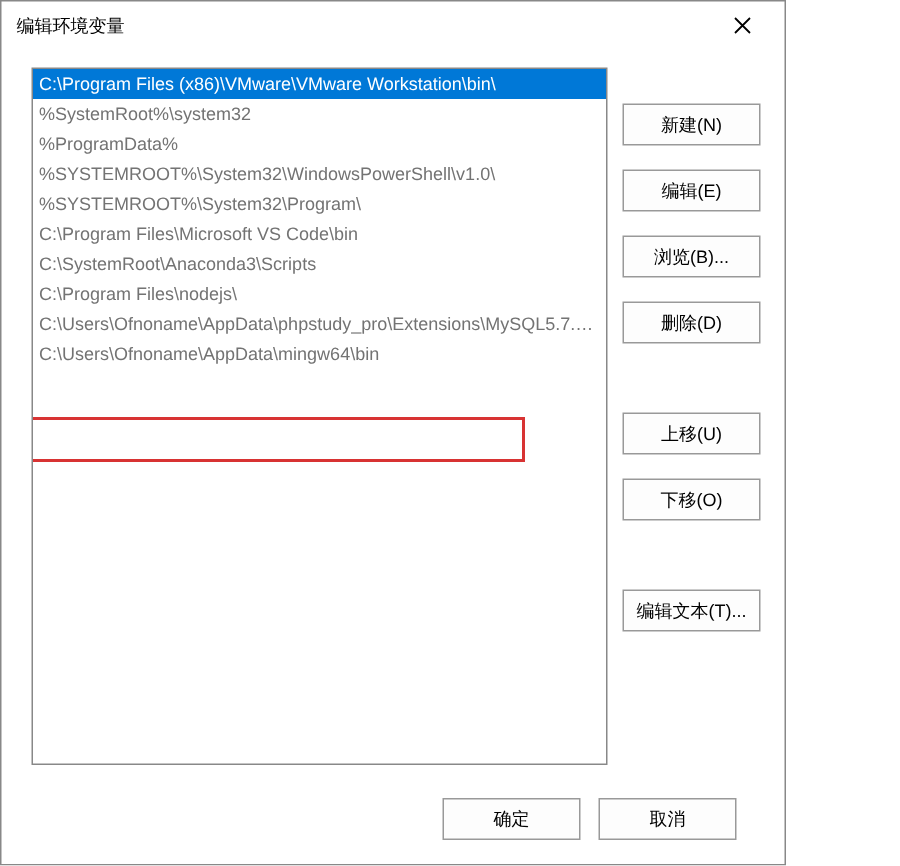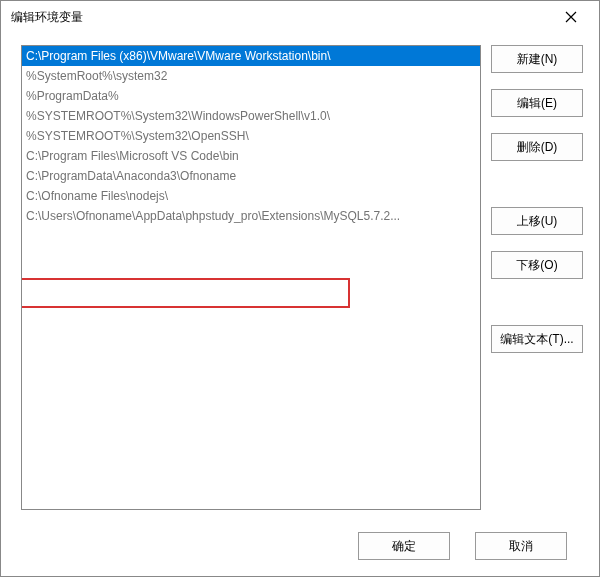--- a/index.html
+++ b/index.html
@@ -5,21 +5,21 @@
     * { box-sizing: border-box; margin: 0; padding: 0; }
     body {
       font-family: "Microsoft YaHei", "Segoe UI", sans-serif;
       font-size: 12px;
       background: #fff;
       width: 600px;
       height: 577px;
       overflow: hidden;
     }
     .dialog {
-      width: 600px;
+      width: 524px;
       height: 577px;
       border: 1px solid #888;
       background: #fff;
       display: flex;
       flex-direction: column;
     }
     .titlebar {
       display: flex;
       justify-content: space-between;
       align-items: center;
@@ -70,34 +70,35 @@
     .highlight-box {
       position: absolute;
       border: 2px solid #d83333;
       pointer-events: none;
     }
     .button-col {
       width: 92px;
       display: flex;
       flex-direction: column;
       gap: 16px;
+      margin-top: 24px;
     }
     .button-col .spacer { height: 14px; }
     .btn {
       height: 28px;
       border: 1px solid #999;
       background: #fdfdfd;
       font-size: 12px;
       cursor: pointer;
       font-family: inherit;
     }
     .footer {
       display: flex;
       justify-content: flex-end;
-      gap: 25px;
+      gap: 12px;
       padding: 12px 32px 16px 16px;
     }
     .footer .btn { width: 92px; }
   </style>
 </head>
 <body>
 
 <div class="dialog">
   <div class="titlebar">
     <span class="titlebar-title">编辑环境变量</span>
@@ -107,30 +108,32 @@
         </svg>
     </div>
   </div>
 
   <div class="content">
     <div class="listbox" id="listbox">
         <div class="list-row selected">C:\Program Files (x86)\VMware\VMware Workstation\bin\</div>
         <div class="list-row">%SystemRoot%\system32</div>
         <div class="list-row">%ProgramData%</div>
         <div class="list-row">%SYSTEMROOT%\System32\WindowsPowerShell\v1.0\</div>
-        <div class="list-row">%SYSTEMROOT%\System32\OpenSSH\</div>
+        <div class="list-row">%SYSTEMROOT%\System32\Program\</div>
         <div class="list-row">C:\Program Files\Microsoft VS Code\bin</div>
-        <div class="list-row">C:\ProgramData\Anaconda3\Ofnoname</div>
-        <div class="list-row">C:\Ofnoname Files\nodejs\</div>
+        <div class="list-row">C:\SystemRoot\Anaconda3\Scripts</div>
+        <div class="list-row">C:\Program Files\nodejs\</div>
         <div class="list-row">C:\Users\Ofnoname\AppData\phpstudy_pro\Extensions\MySQL5.7.2...</div>
+        <div class="list-row">C:\Users\Ofnoname\AppData\mingw64\bin</div>
         <div class="highlight-box" style="top: 232px; left: -2px; width: 330px; height: 30px;"></div>
       </div>
     <div class="button-col">
       <button class="btn">新建(N)</button>
       <button class="btn">编辑(E)</button>
+      <button class="btn">浏览(B)...</button>
       <button class="btn">删除(D)</button>
       <div class="spacer"></div>
       <button class="btn">上移(U)</button>
       <button class="btn">下移(O)</button>
       <div class="spacer"></div>
       <button class="btn">编辑文本(T)...</button>
     </div>
   </div>
 
   <div class="footer">

